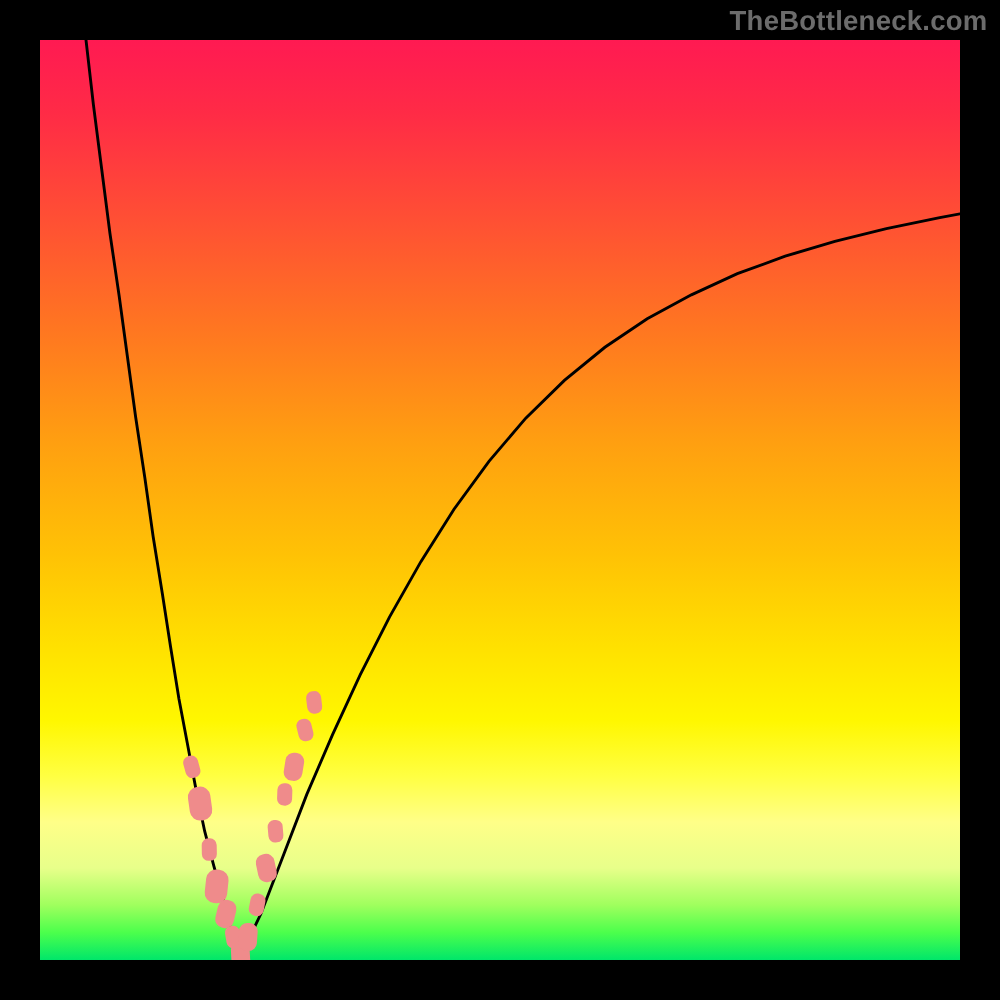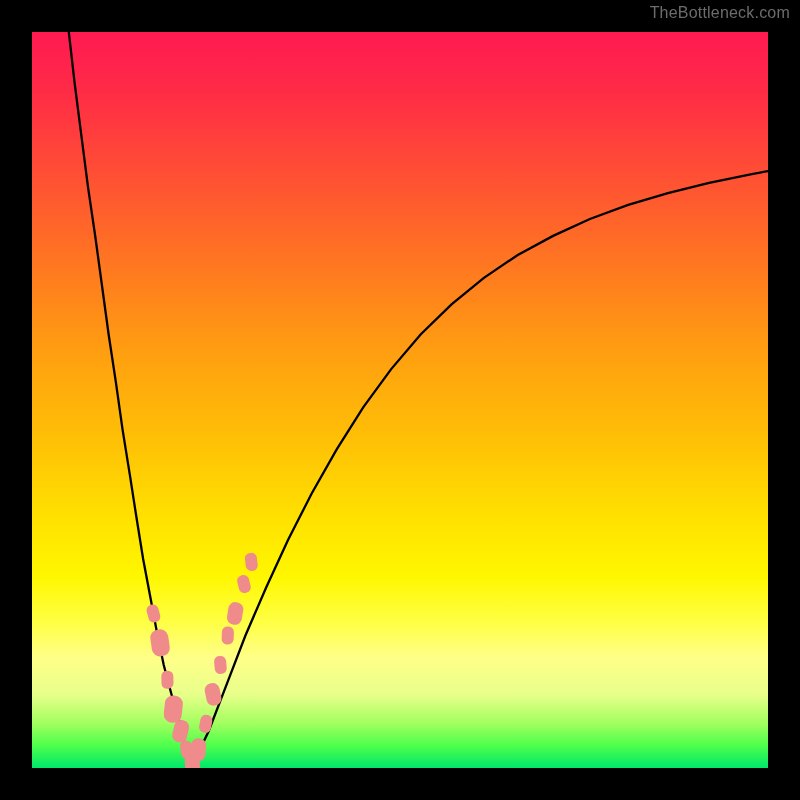--- a/index.html
+++ b/index.html
@@ -56,22 +56,22 @@
     top: 0;
     left: 0;
     width: 736px;
     height: 736px;
   }
   .watermark {
     position: absolute;
     top: 4px;
     right: 10px;
     color: #6c6c6c;
-    font-size: 16px;
-    font-weight: 400;
+    font-size: 22px;
+    font-weight: 700;
     letter-spacing: 0.2px;
     user-select: none;
   }
 </style>
 </head>
 <body>
 
 <div class="frame">
   <div class="watermark">TheBottleneck.com</div>
   <div class="plot">

